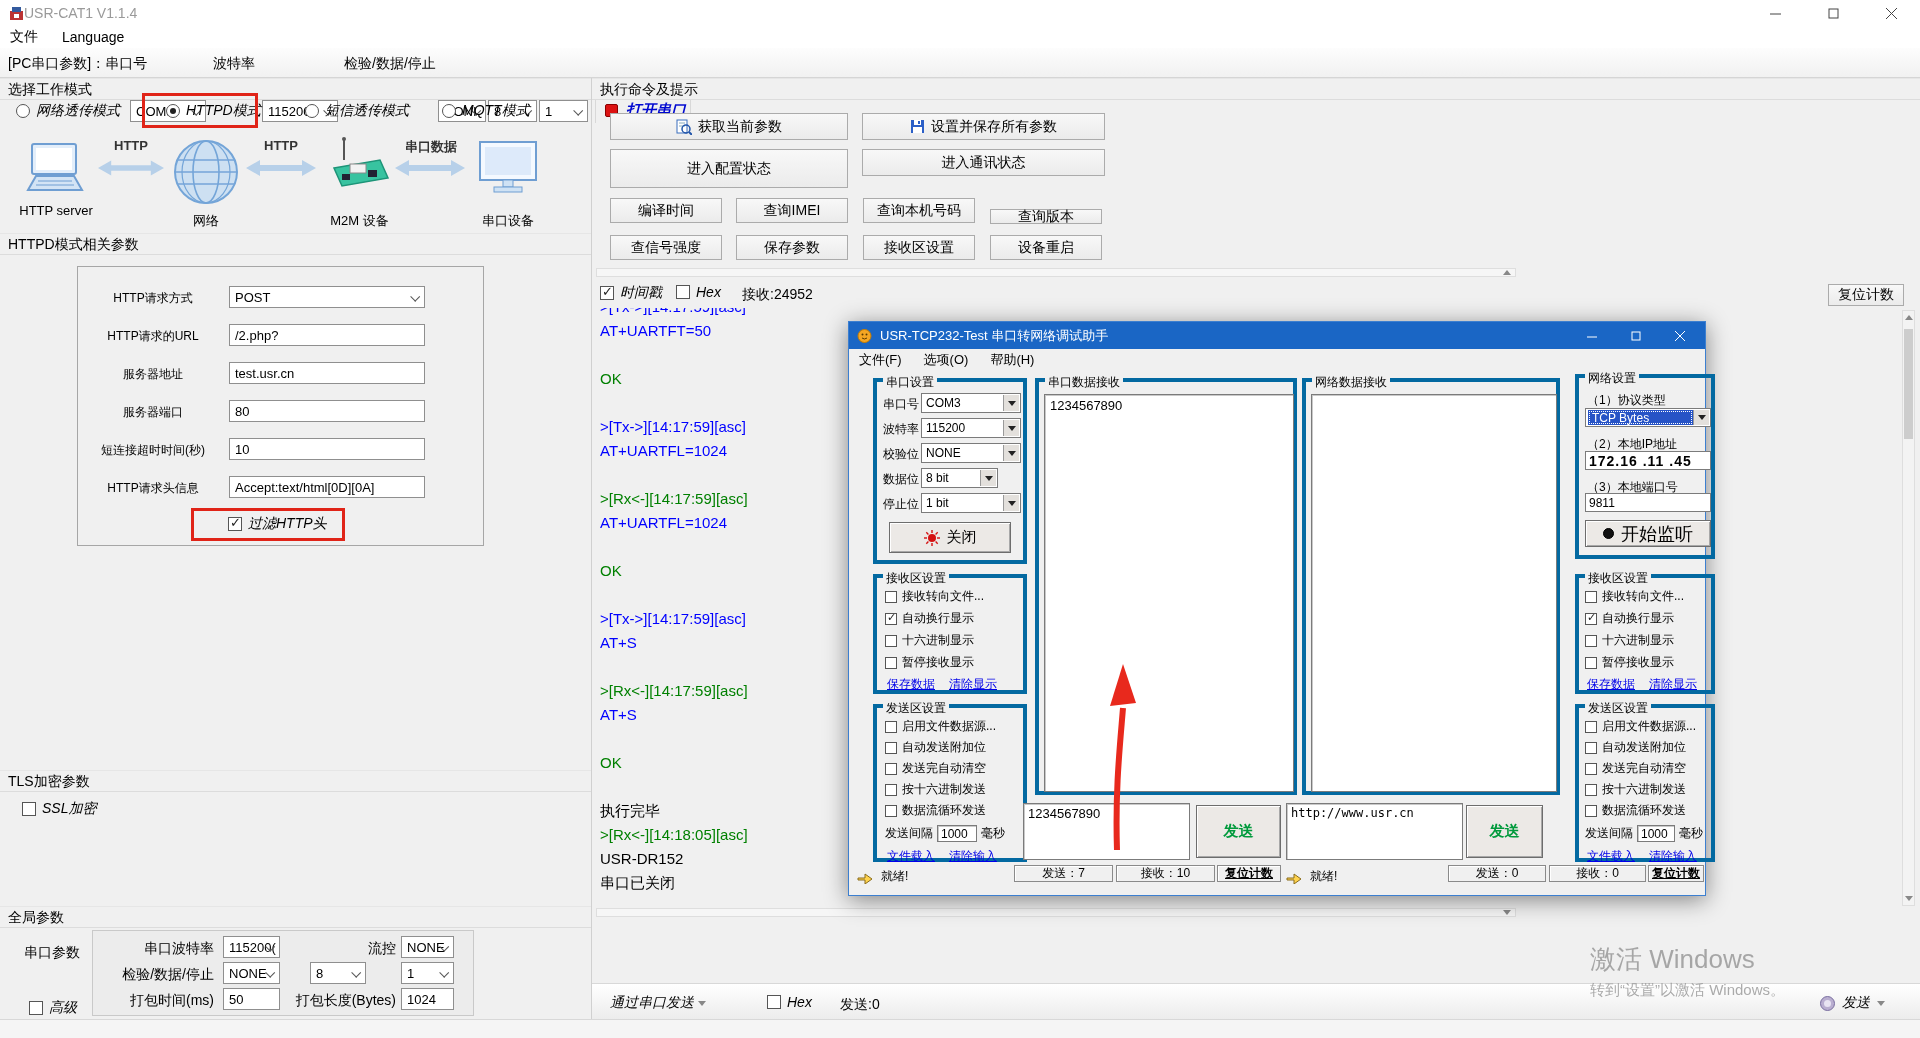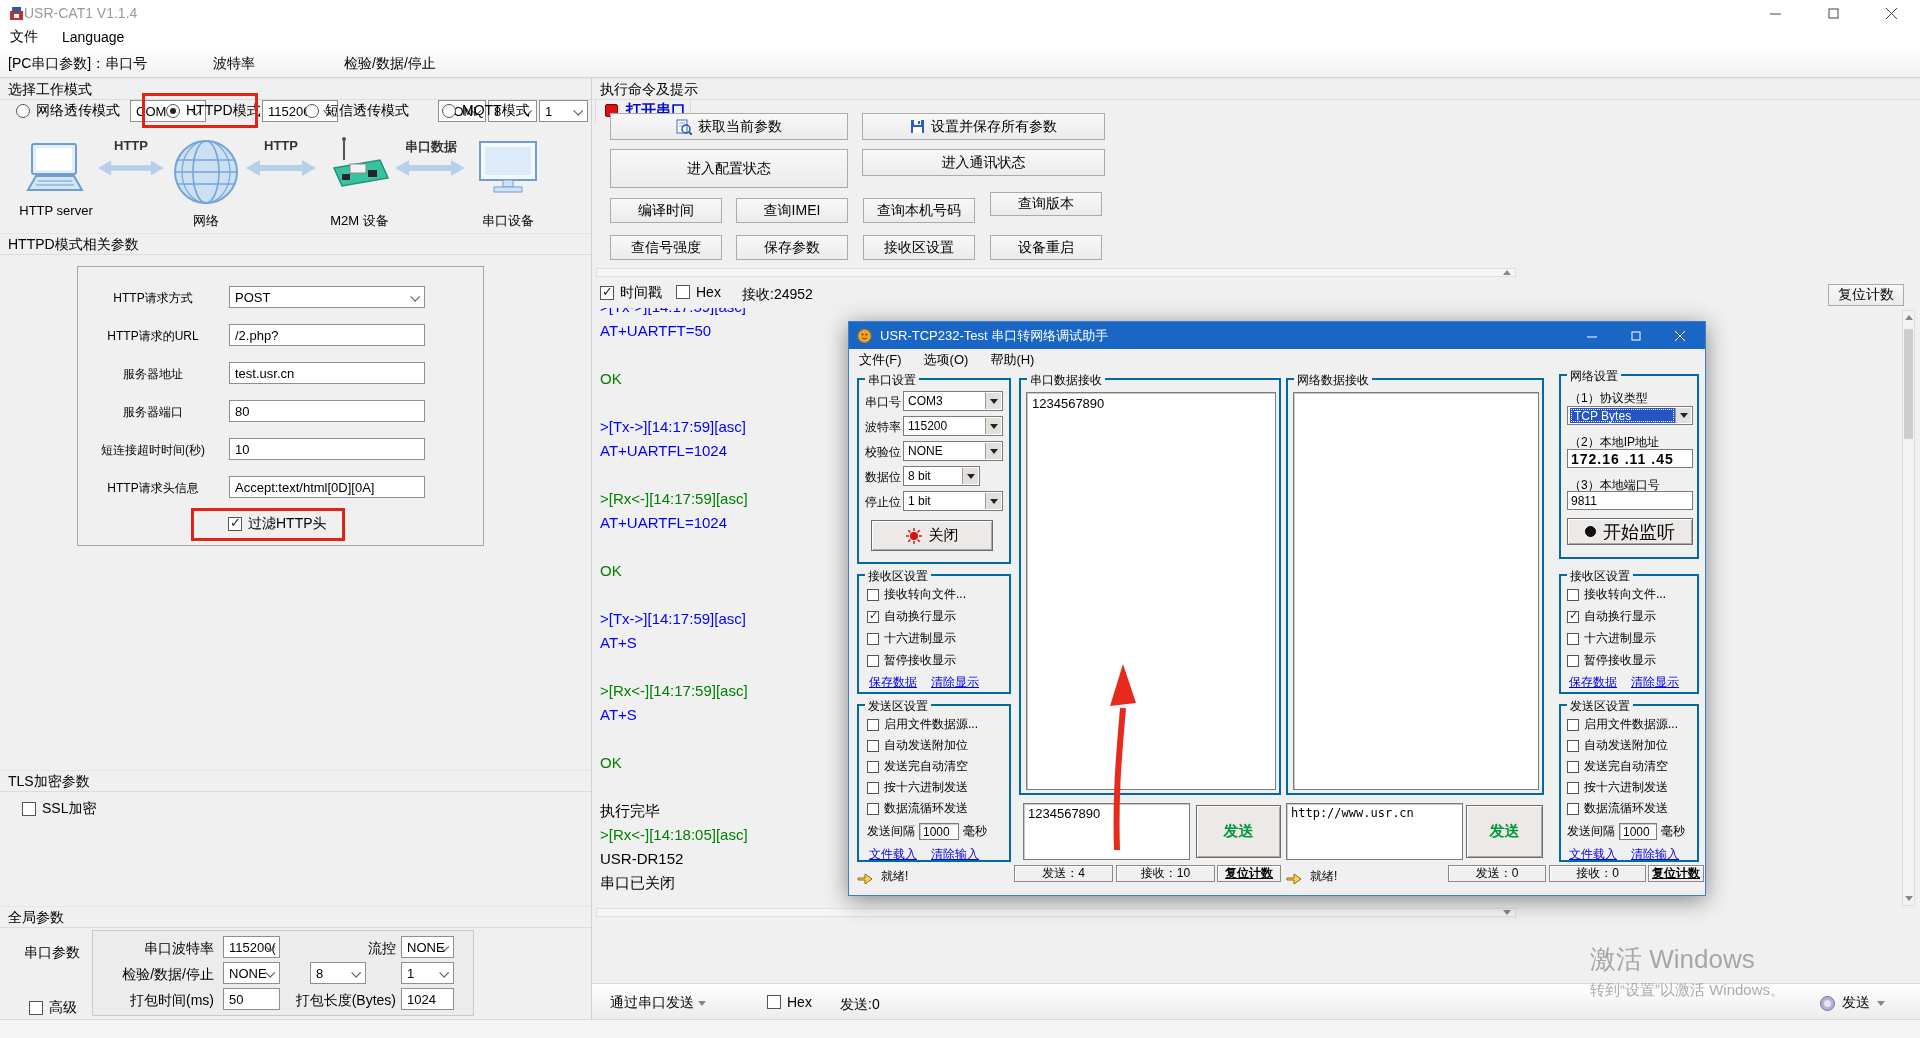--- a/index.html
+++ b/index.html
@@ -17,21 +17,21 @@
 
   .mcombo, .minput { position:absolute; height:22px; background:#fff; border:1px solid #8f8f8f; font-size:13px; display:flex; align-items:center; padding:0 18px 0 5px; white-space:nowrap; overflow:hidden; }
   .minput { padding-right:4px; }
   .chv { position:absolute; right:6px; top:7px; width:7px; height:7px; border-right:1.4px solid #555; border-bottom:1.4px solid #555; transform:rotate(45deg) translateY(-1px); }
   .lbl { position:absolute; font-size:14px; white-space:nowrap; }
 
   .sechead { position:absolute; height:22px; line-height:21px; padding-left:8px; font-size:14px; border-top:1px solid #e6e6e6; border-bottom:1px solid #dcdcdc; }
 
   .vdivider { position:absolute; left:591px; top:78px; width:1px; height:941px; background:#d0d0d0; }
 
-  .hrow { position:absolute; display:flex; align-items:center; gap:6px; font-size:14px; white-space:nowrap; }
+  .hrow { position:absolute; display:flex; align-items:center; gap:6px; font-size:14px; white-space:nowrap;font-style:italic; }
   .radio { width:14px; height:14px; border:1px solid #555; border-radius:50%; background:#fff; position:relative; flex:none; }
   .radio.on::after { content:''; position:absolute; inset:3px; border-radius:50%; background:#222; }
   .cb { width:14px; height:14px; border:1px solid #555; background:#fff; position:relative; flex:none; }
   .cb.on::after { content:'✓'; position:absolute; left:1px; top:-3px; font-size:13px; color:#222; }
   .cb.sm { width:12px; height:12px; }
   .cb.sm.on::after { font-size:11px; top:-3px; left:1px; }
 
   .redbox { position:absolute; border:3px solid #e02418; pointer-events:none; z-index:5; }
 
   .formbox { position:absolute; left:77px; top:266px; width:407px; height:280px; border:1px solid #a6a6a6; }
@@ -51,21 +51,21 @@
   .vthumb { position:absolute; left:1px; top:18px; width:9px; height:110px; background:#cdcdcd; }
 
   .bbar { position:absolute; left:592px; top:983px; width:1328px; height:36px; background:linear-gradient(#ffffff,#ececec); border-top:1px solid #d8d8d8; }
   .bstrip { position:absolute; left:0; top:1019px; width:1920px; height:19px; background:#f5f5f5; border-top:1px solid #d8d8d8; }
 
   
   .tcp { position:absolute; left:848px; top:321px; width:858px; height:575px; background:#f0f0f0; border:1px solid #3c7fd0; box-shadow:0 4px 22px rgba(0,0,0,.45); z-index:10; font-size:13px; }
   .tcp-title { position:absolute; left:0; top:0; right:0; height:27px; background:#1a66c5; color:#fff; display:flex; align-items:center; padding-left:8px; gap:8px; font-size:13px; }
   .tctrl { position:absolute; top:0; width:34px; height:27px; display:flex; align-items:center; justify-content:center; color:#fff; }
   .tmenu { position:absolute; left:0; top:27px; right:0; height:21px; display:flex; align-items:center; gap:22px; padding-left:10px; font-size:13px; background:#f0f0f0; }
-  .gbox { position:absolute; border:2px solid #0369a1; }
+  .gbox { position:absolute; border:4px solid #0369a1;margin-left:16px; }
   .glabel { position:absolute; top:-8px; left:6px; background:#f0f0f0; padding:0 3px; font-size:12px; white-space:nowrap; }
   .trow { position:absolute; display:flex; align-items:center; gap:5px; font-size:12px; white-space:nowrap; }
   .ccombo { position:absolute; height:20px; background:#fff; border:1px solid #7b7b7b; display:flex; align-items:center; font-size:12px; padding-left:4px; }
   .dropbtn { position:absolute; right:1px; top:1px; bottom:1px; width:16px; background:#e3e0dc; border-left:1px solid #9a9a9a; display:flex; align-items:center; justify-content:center; }
   .dropbtn::after { content:''; border-left:4px solid transparent; border-right:4px solid transparent; border-top:5px solid #222; }
   .cinput { position:absolute; height:19px; background:#fff; border:1px solid #7b7b7b; font-size:12px; display:flex; align-items:center; padding-left:3px; white-space:nowrap; }
   .btn3d { position:absolute; background:#ece9e6; border:1px solid #6d6d6d; box-shadow:inset 1px 1px 0 #ffffff, inset -1px -1px 0 #a8a8a8; display:flex; align-items:center; justify-content:center; gap:7px; }
   .tlink { color:#0000e8; text-decoration:underline; font-size:12px; white-space:nowrap; }
   .sunken { background:#fff; border:1px solid #7b7b7b; box-shadow:inset 1px 1px 0 #c9c9c9; }
   .spanel { position:absolute; height:17px; background:#f0f0f0; border:1px solid #8a8a8a; box-shadow:inset 1px 1px 0 #fff; display:flex; align-items:center; justify-content:center; font-size:12px; }
@@ -325,21 +325,21 @@
 
 <div class="cmdbtn" style="left:610px;top:198px;width:112px;height:25px">
     <span>编译时间</span>
   </div>
 <div class="cmdbtn" style="left:736px;top:198px;width:112px;height:25px">
     <span>查询IMEI</span>
   </div>
 <div class="cmdbtn" style="left:863px;top:198px;width:112px;height:25px">
     <span>查询本机号码</span>
   </div>
-<div class="cmdbtn" style="left:990px;top:192px;width:112px;height:24px">
+<div class="cmdbtn" style="left:990px;top:209px;width:112px;height:15px">
     <span>查询版本</span>
   </div>
 <div class="cmdbtn" style="left:610px;top:235px;width:112px;height:25px">
     <span>查信号强度</span>
   </div>
 <div class="cmdbtn" style="left:736px;top:235px;width:112px;height:25px">
     <span>保存参数</span>
   </div>
 <div class="cmdbtn" style="left:863px;top:235px;width:112px;height:25px">
     <span>接收区设置</span>
@@ -562,21 +562,21 @@
   </div>
 
   <div class="gbox" style="left:170px;top:56px;width:262px;height:417px">
     <span class="glabel">串口数据接收</span>
     <div class="sunken" style="position:absolute;left:5px;top:12px;width:250px;height:398px;padding:3px 5px;font-size:13px">1234567890</div>
   </div>
   <div class="sunken" style="position:absolute;left:174px;top:481px;width:167px;height:57px;padding:2px 4px;font-size:13px">1234567890</div>
   <div class="btn3d" style="left:347px;top:483px;width:85px;height:53px">
       <span class="sendbtn-label">发送</span>
     </div>
-  <div class="spanel" style="left:165px;top:543px;width:99px">发送：4</div>
+  <div class="spanel" style="left:165px;top:543px;width:99px">发送：7</div>
   <div class="spanel" style="left:267px;top:543px;width:99px">接收：10</div>
   <div class="spanel" style="left:368px;top:543px;width:64px;font-weight:bold;text-decoration:underline">复位计数</div>
 
   <div class="gbox" style="left:437px;top:56px;width:258px;height:417px">
     <span class="glabel">网络数据接收</span>
     <div class="sunken" style="position:absolute;left:5px;top:12px;width:246px;height:398px;padding:3px 5px;font-size:13px"></div>
   </div>
   <div class="sunken" style="position:absolute;left:437px;top:481px;width:177px;height:57px;padding:2px 4px;font-size:12px;font-family:'DejaVu Sans Mono','Liberation Mono',monospace">http://www.usr.cn</div>
   <div class="btn3d" style="left:617px;top:483px;width:77px;height:53px">
       <span class="sendbtn-label">发送</span>

